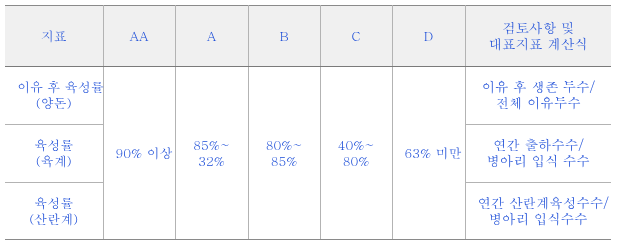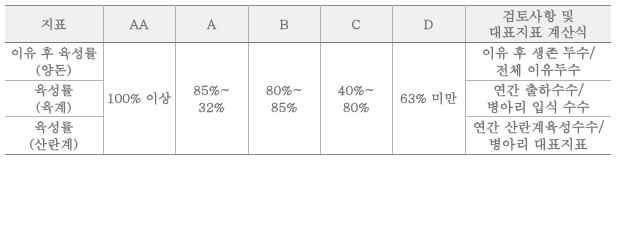--- a/index.html
+++ b/index.html
@@ -28,26 +28,26 @@
     border: none;
     width: 606px;
     table-layout: fixed;
     font-family: "Batang", "Liberation Serif", "DejaVu Serif", serif;
   }
   table.grade-table th,
   table.grade-table td {
     border: 1px solid #b3b3b3;
     text-align: center;
     vertical-align: middle;
-    font-weight: bold;
+    font-weight: normal;
     font-style: normal;
     font-size: 13px;
     line-height: 16.4px;
-    padding: 0;
-    color: #737373;
+    padding: 12px;
+    color: #1d4ed8;
     word-spacing: 0;
     white-space: nowrap;
   }
   
   table.grade-table td:first-child,
   table.grade-table th:first-child { border-left: none; }
   table.grade-table td:last-child,
   table.grade-table th:last-child  { border-right: none; }
 
   
@@ -100,30 +100,30 @@
       <th>A</th>
       <th>B</th>
       <th>C</th>
       <th>D</th>
       <th class="formula-col"><span>검토사항 및</span><br><span>대표지표 계산식</span></th>
     </tr>
   </thead>
   <tbody>
     <tr>
       <td><span>이유 후 육성률</span><br><span>(양돈)</span></td>
-      <td rowspan="3">100% 이상</td>
+      <td rowspan="3">90% 이상</td>
       <td rowspan="3"><span>85%~</span><br><span>32%</span></td>
       <td rowspan="3"><span>80%~</span><br><span>85%</span></td>
       <td rowspan="3"><span>40%~</span><br><span>80%</span></td>
       <td rowspan="3">63% 미만</td>
       <td class="formula-col"><span>이유 후 생존 두수/</span><br><span>전체 이유두수</span></td>
     </tr>
     <tr>
       <td><span>육성률</span><br><span>(육계)</span></td>
       <td class="formula-col"><span>연간 출하수수/</span><br><span>병아리 입식 수수</span></td>
     </tr>
     <tr>
       <td><span>육성률</span><br><span>(산란계)</span></td>
-      <td class="formula-col"><span>연간 산란계육성수수/</span><br><span>병아리 대표지표</span></td>
+      <td class="formula-col"><span>연간 산란계육성수수/</span><br><span>병아리 입식수수</span></td>
     </tr>
   </tbody>
 </table>
 </div>
 
 </body></html>

